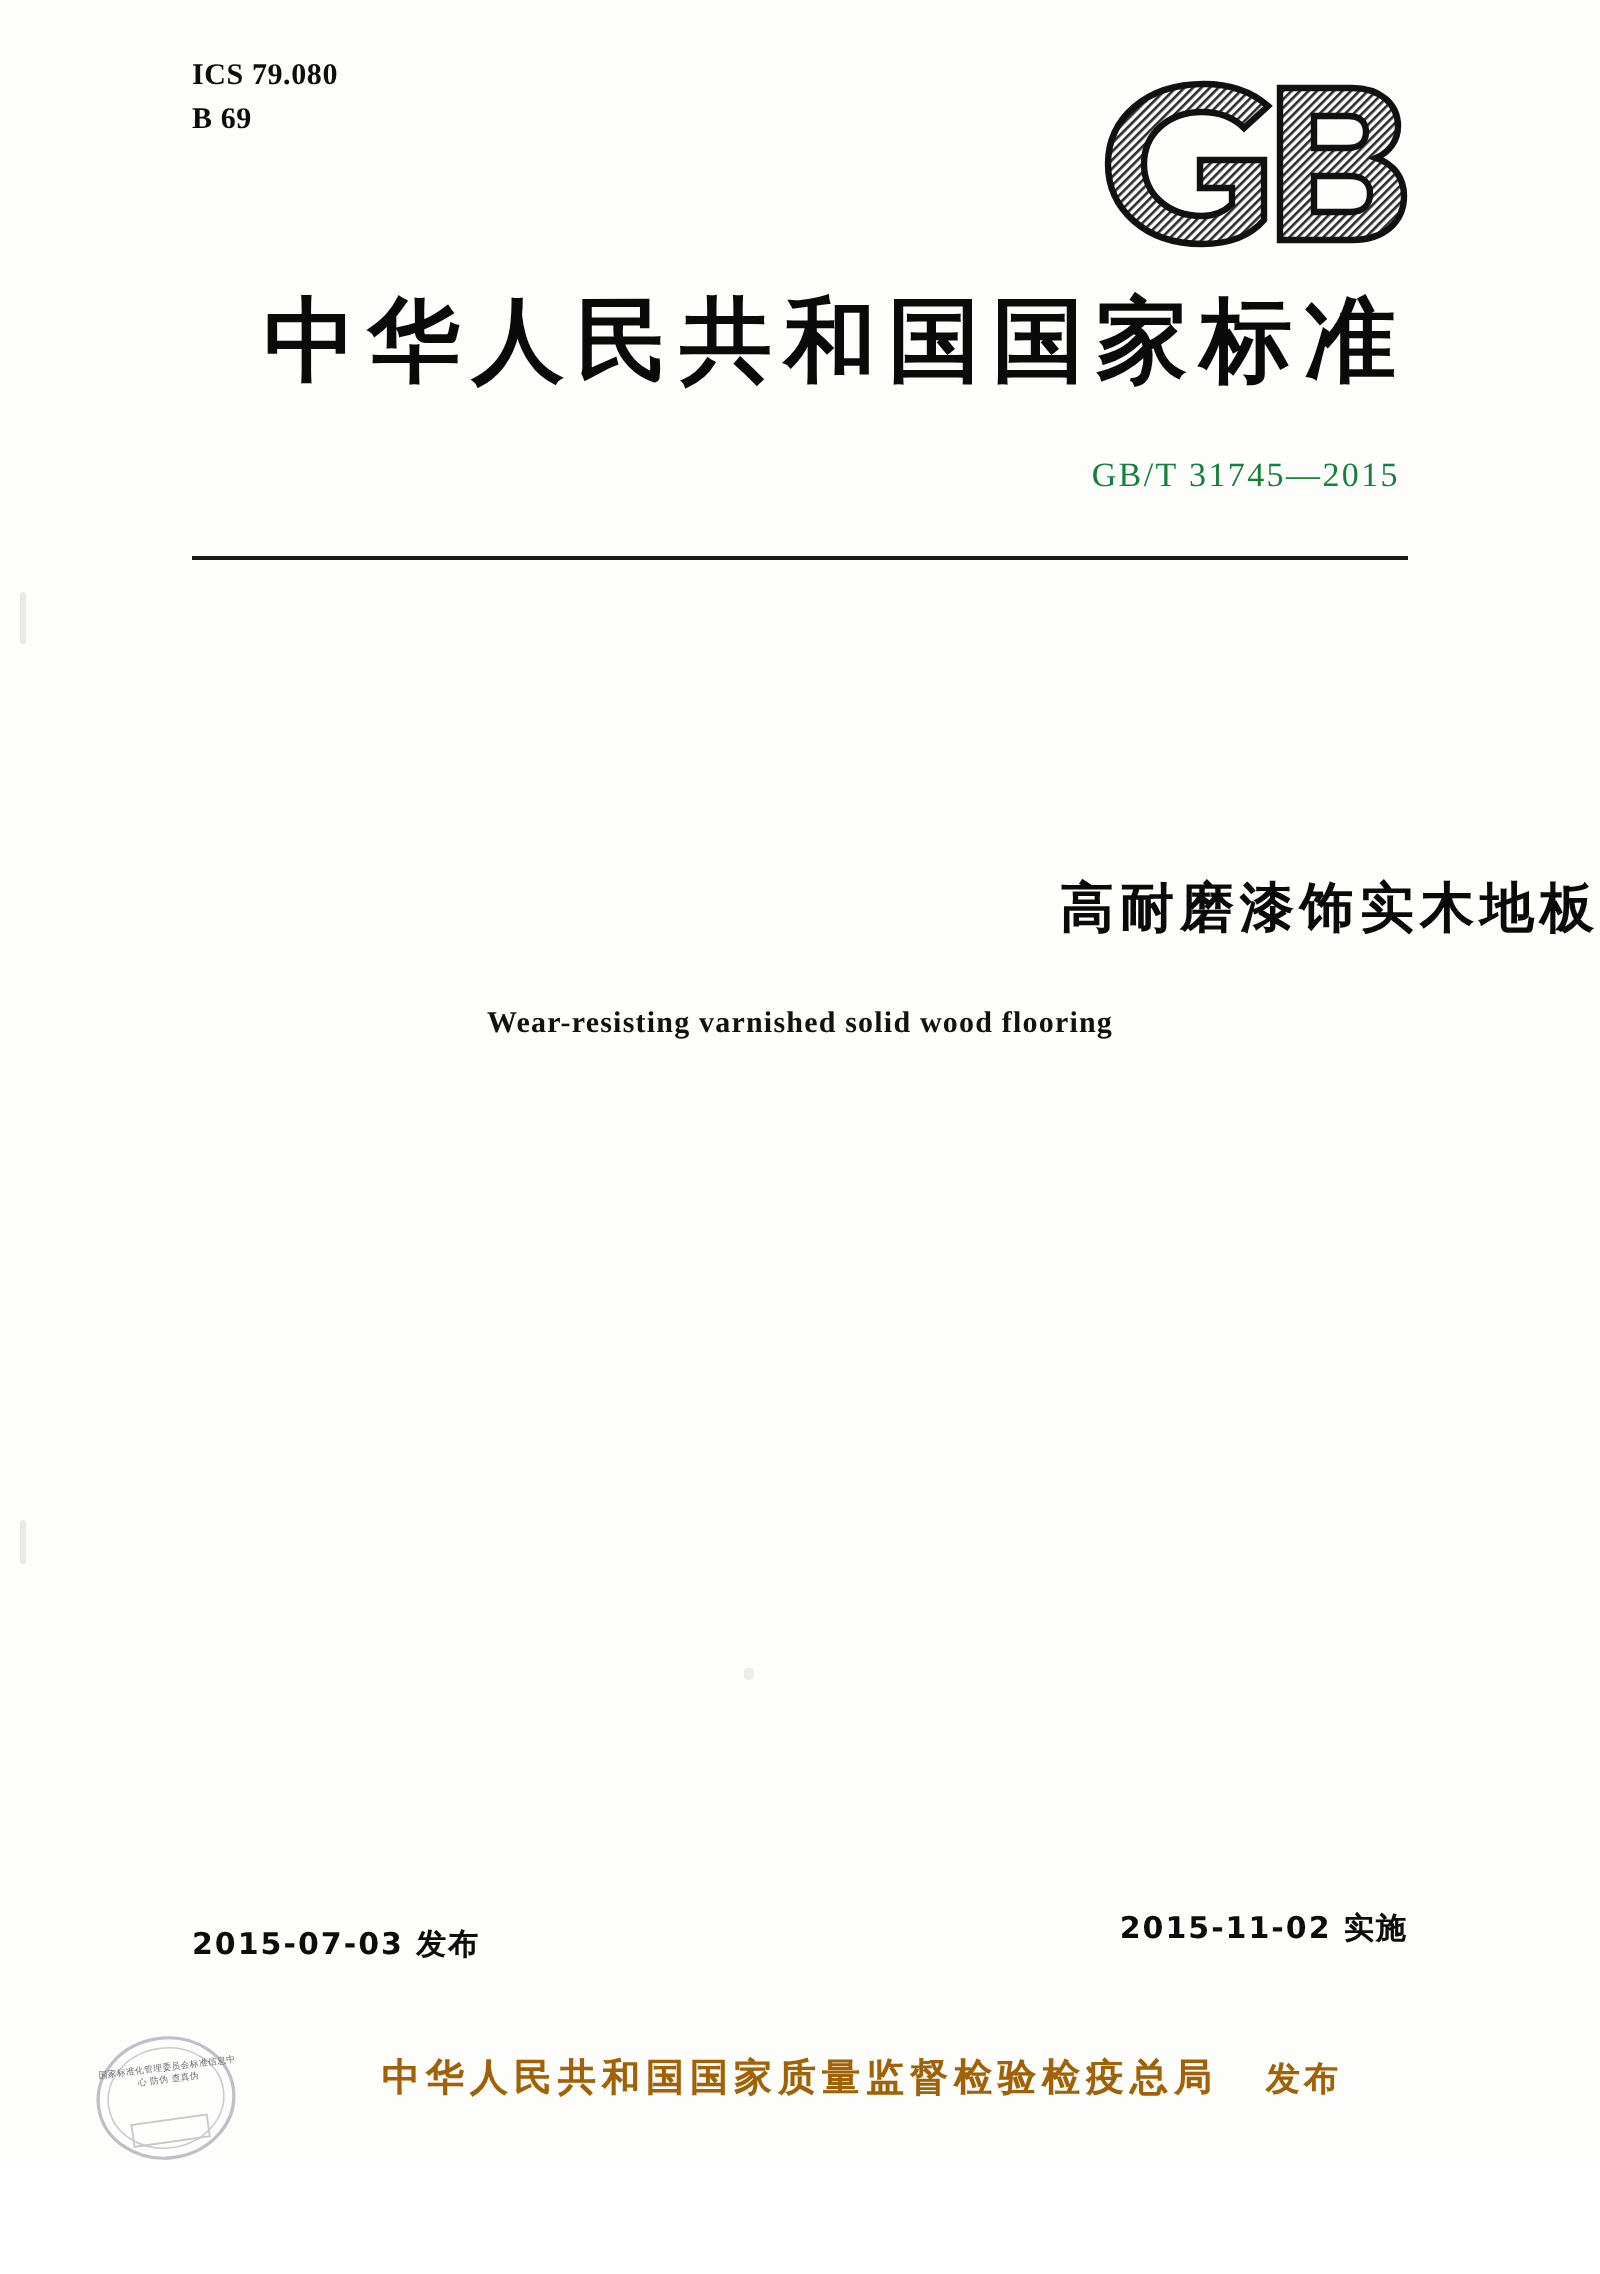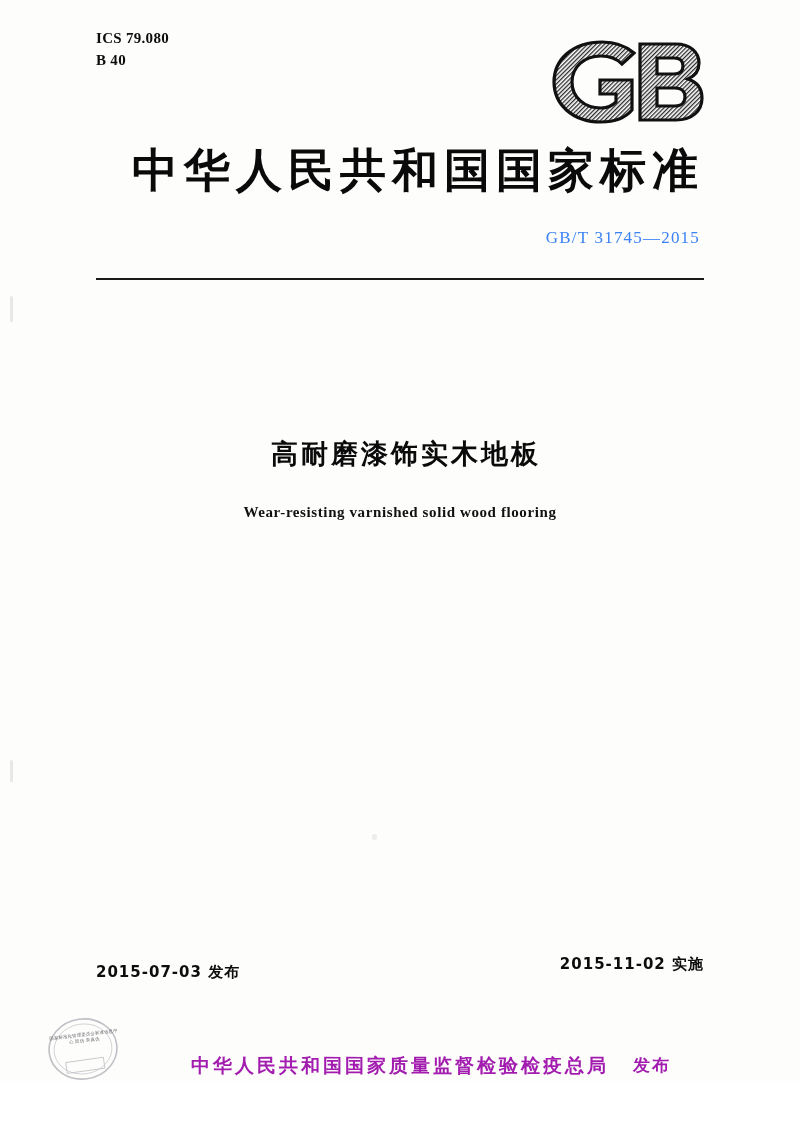--- a/index.html
+++ b/index.html
@@ -57,40 +57,40 @@
   }
 
   
   .std-no {
     position: absolute;
     right: 100px;
     top: 228px;
     font-family: "Liberation Serif", serif;
     font-size: 17px;
     letter-spacing: 1.2px;
-    color: #3b82f6;
+    color: #15803d;
   }
 
   
   .rule {
     position: absolute;
     left: 96px;
     right: 96px;
     top: 278px;
     height: 2px;
     background: #1a1a1a;
   }
 
   
   .doc-title-cn {
     position: absolute;
     left: 12px;
     right: 0;
     top: 436px;
-    text-align: center;
+    text-align: right;
     font-family: "DejaVu Sans", sans-serif;
     font-weight: bold;
     font-size: 27px;
     letter-spacing: 3px;
     color: #0a0a0a;
   }
   .doc-title-en {
     position: absolute;
     left: 0;
     right: 0;
@@ -124,25 +124,25 @@
     letter-spacing: 1px;
     color: #0d0d0d;
     margin-left: 36px;
   }
 
   
   .publisher {
     position: absolute;
     left: 0;
     right: 0;
-    top: 1052px;
-    text-align: center;
-    font-family: Liberation Serif, serif;
-    font-weight: bold;
-    color: #a21caf;
+    top: 1026px;
+    text-align: center;
+    font-family: Liberation Mono, monospace;
+    font-weight: bold;
+    color: #a16207;
   }
   .publisher .line {
     font-size: 19px;
     letter-spacing: 3px;
     line-height: 1.5;
     display: block;
   }
   .publisher-wrap {
     display: inline-block;
     position: relative;
@@ -190,21 +190,21 @@
   .a2 { left: 10px; top: 760px; height: 22px; }
   .a3 { left: 372px; top: 834px; height: 6px; width: 5px; background:#ededea; }
 </style>
 </head>
 <body>
 
 <div class="page">
 
   <div class="ics-block">
     <div>ICS 79.080</div>
-    <div>B 40</div>
+    <div>B 69</div>
   </div>
 
   <div class="gb-logo">
     <svg viewBox="0 0 168 92" width="168" height="92" aria-hidden="true">
       <defs>
         <pattern id="hatch" width="3" height="3" patternUnits="userSpaceOnUse" patternTransform="rotate(45)">
           <rect width="3" height="3" fill="#ffffff"></rect>
           <rect width="1.3" height="3" fill="#2a2a2a"></rect>
         </pattern>
       </defs>

